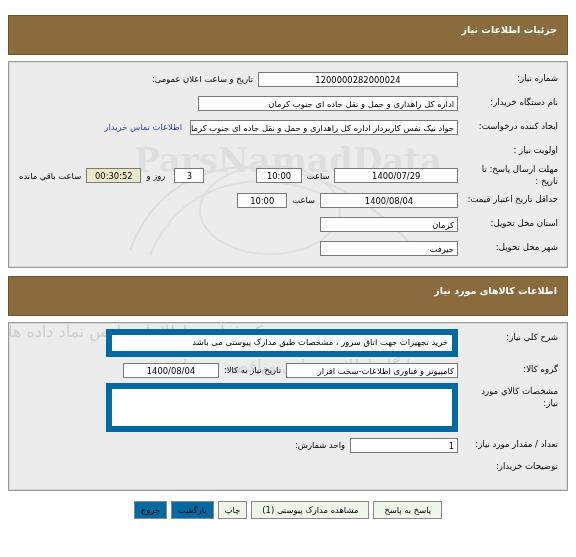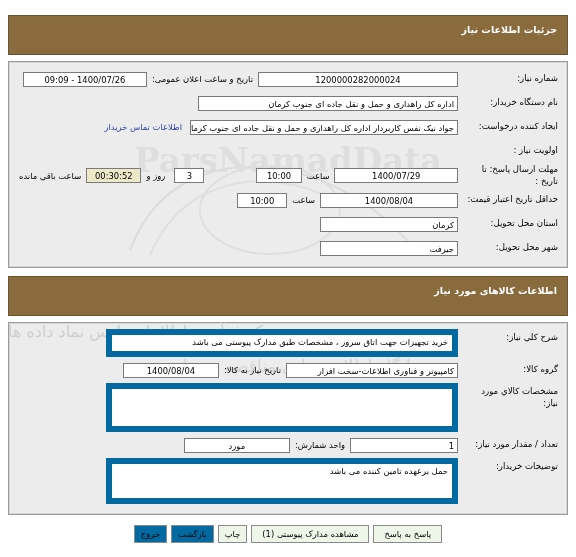--- a/index.html
+++ b/index.html
@@ -237,21 +237,20 @@
         <path d="M30 105 C 60 35, 130 15, 205 45" fill="none" stroke="#e0e0e0" stroke-width="2"></path>
         <ellipse cx="150" cy="60" rx="70" ry="44" fill="none" stroke="#dfdfdf" stroke-width="2"></ellipse>
       </svg>
 
       <div class="content">
 
         <div class="row">
           <div class="lbl">شماره نیاز:</div>
           <div class="fld w-need-no">1200000282000024</div>
           <div class="inline-lbl">تاریخ و ساعت اعلان عمومی:</div>
-          <div class="fld w-date-pub">1400/07/26 - 09:09</div>
           <div class="spacer"></div>
         </div>
 
         <div class="row">
           <div class="lbl">نام دستگاه خریدار:</div>
           <div class="fld right w-org">اداره کل راهداری و حمل و نقل جاده ای جنوب کرمان</div>
           <div class="spacer"></div>
         </div>
 
         <div class="row">
@@ -331,27 +330,25 @@
         <div class="row row-top">
           <div class="lbl">مشخصات کالاي مورد نیاز:</div>
           <div class="ta ta-spec"></div>
           <div class="spacer"></div>
         </div>
 
         <div class="row">
           <div class="lbl">تعداد / مقدار مورد نیاز:</div>
           <div class="fld right w-qty">1</div>
           <div class="inline-lbl">واحد شمارش:</div>
-          <div class="fld w-unit">مورد</div>
           <div class="spacer"></div>
         </div>
 
         <div class="row row-top">
           <div class="lbl">توضیحات خریدار:</div>
-          <div class="ta ta-note">حمل برعهده تامین کننده می باشد</div>
           <div class="spacer"></div>
         </div>
 
       </div>
     </div>
   </div>
 
   <div class="btnbar">
     <div class="btn">پاسخ به پاسخ</div>
     <div class="btn">مشاهده مدارک پیوستی (1)</div>

